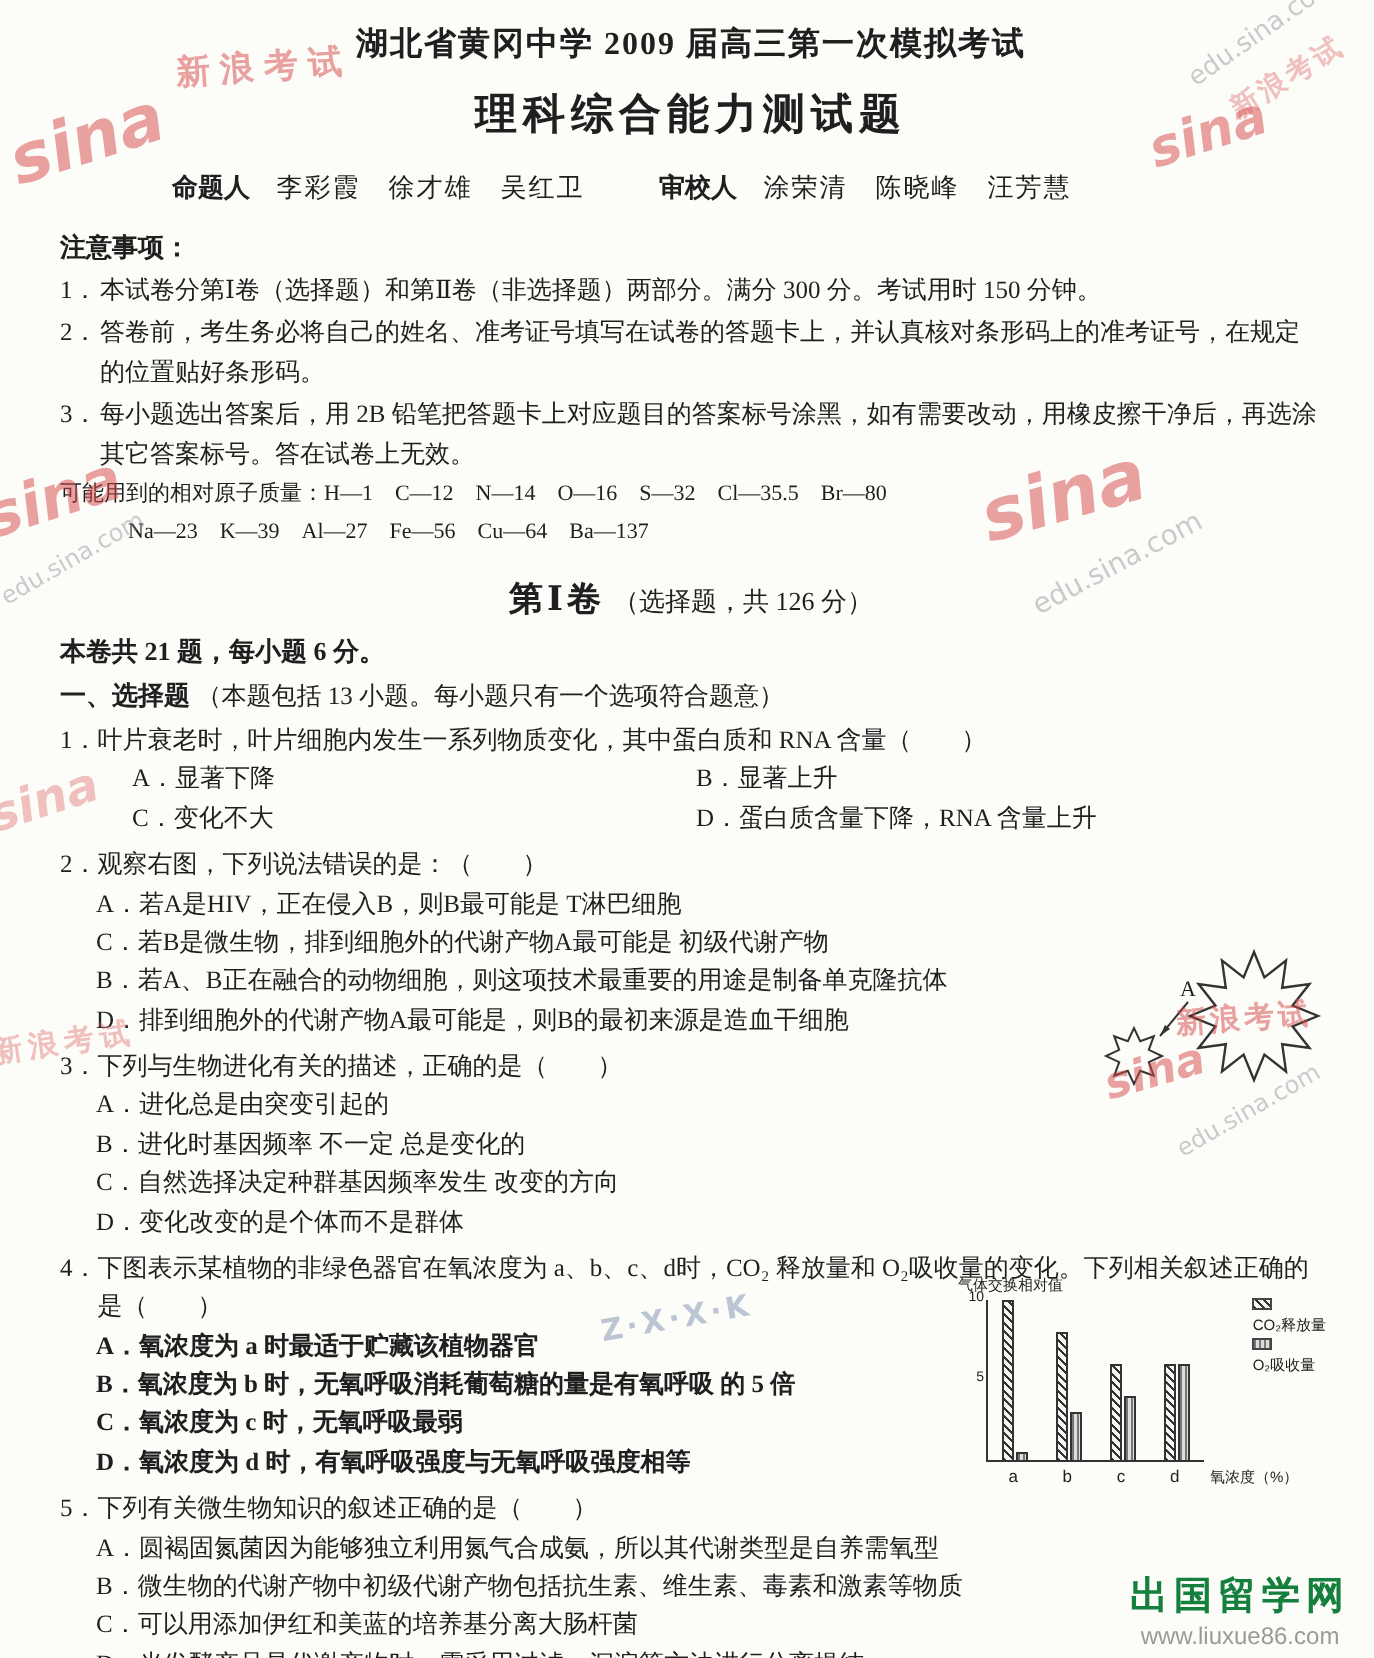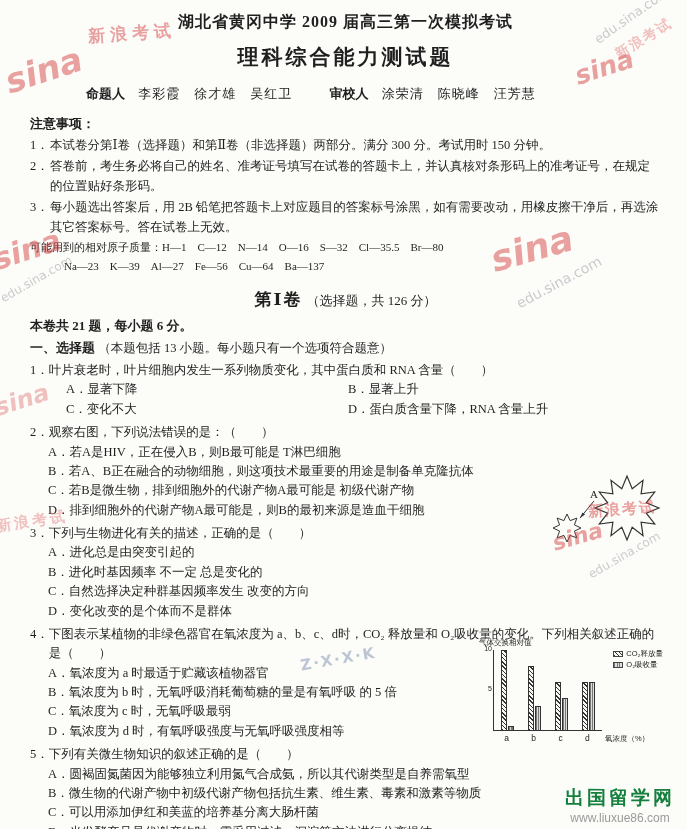--- a/index.html
+++ b/index.html
@@ -31,26 +31,26 @@
 
   .question{font-size:12.5px;line-height:1.55;margin-bottom:4px;}
   .q-stem{display:flex;}
   .q-num{flex:0 0 18px;}
   .q-text{flex:1;}
   .option{padding-left:18px;}
   .options-grid{display:grid;grid-template-columns:46% 54%;padding-left:18px;}
 
   
   .q4{position:relative;}
-  .q4 .q-options{max-width:445px;}
+  .q4 .q-options{max-width:445px;font-weight:bold;}
   .q4-chart{position:absolute;right:-2px;top:14px;width:184px;height:112px;z-index:2;
             font-family:"Liberation Sans","DejaVu Sans",sans-serif;}
   .chart-ylabel{position:absolute;top:-2px;left:0;font-size:7.5px;color:#222;}
   .chart-legend{position:absolute;top:10px;right:0;font-size:7.5px;line-height:1.45;color:#222;}
-  .lg-row{display:flex;align-items:center;gap:3px;}
+  .lg-row{display:flex;gap:3px;flex-direction:column;}
   .sw{display:inline-block;width:10px;height:6px;border:1px solid #444;box-sizing:border-box;}
   .chart-area{position:absolute;left:14px;top:11px;width:108px;height:80px;
               border-left:1px solid #333;border-bottom:1px solid #333;}
   #chart-plot{display:flex;height:100%;align-items:flex-end;justify-content:space-around;}
   .bar-group{display:flex;align-items:flex-end;gap:1px;height:100%;}
   .bar{width:6px;border:1px solid #333;border-bottom:none;box-sizing:border-box;}
   .bar.s0{background:repeating-linear-gradient(45deg,#333 0,#333 1px,#f6f6f3 1px,#f6f6f3 3px);}
   .bar.s1{background:repeating-linear-gradient(90deg,#777 0,#777 1px,#ddd 1px,#ddd 2.5px);}
   .sw.s0{background:repeating-linear-gradient(45deg,#333 0,#333 1px,#f6f6f3 1px,#f6f6f3 3px);}
   .sw.s1{background:repeating-linear-gradient(90deg,#777 0,#777 1px,#ddd 1px,#ddd 2.5px);}
@@ -183,22 +183,22 @@
       </div>
     </div>
 
     <div class="question">
       <div class="q-stem">
         <span class="q-num">2．</span>
         <span class="q-text">观察右图，下列说法错误的是：（　　）</span>
       </div>
       <div>
         <div class="option">A．若A是HIV，正在侵入B，则B最可能是 T淋巴细胞</div>
+        <div class="option">C．若B是微生物，排到细胞外的代谢产物A最可能是 初级代谢产物</div>
         <div class="option">B．若A、B正在融合的动物细胞，则这项技术最重要的用途是制备单克隆抗体</div>
-        <div class="option">C．若B是微生物，排到细胞外的代谢产物A最可能是 初级代谢产物</div>
         <div class="option">D．排到细胞外的代谢产物A最可能是，则B的最初来源是造血干细胞</div>
       </div>
     </div>
 
     <div class="question">
       <div class="q-stem">
         <span class="q-num">3．</span>
         <span class="q-text">下列与生物进化有关的描述，正确的是（　　）</span>
       </div>
       <div>

